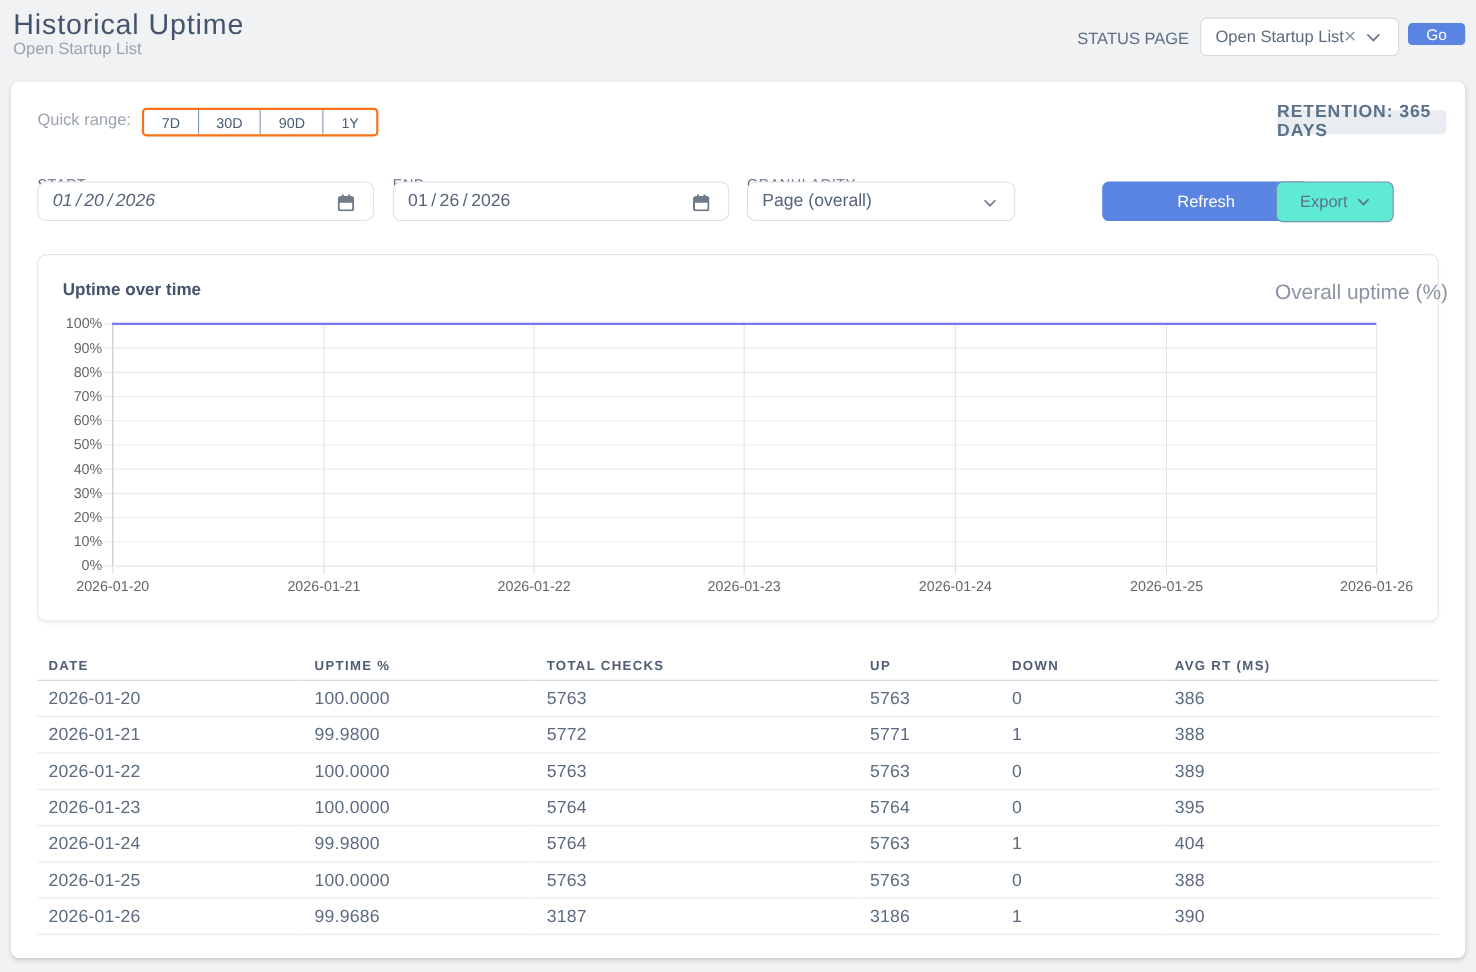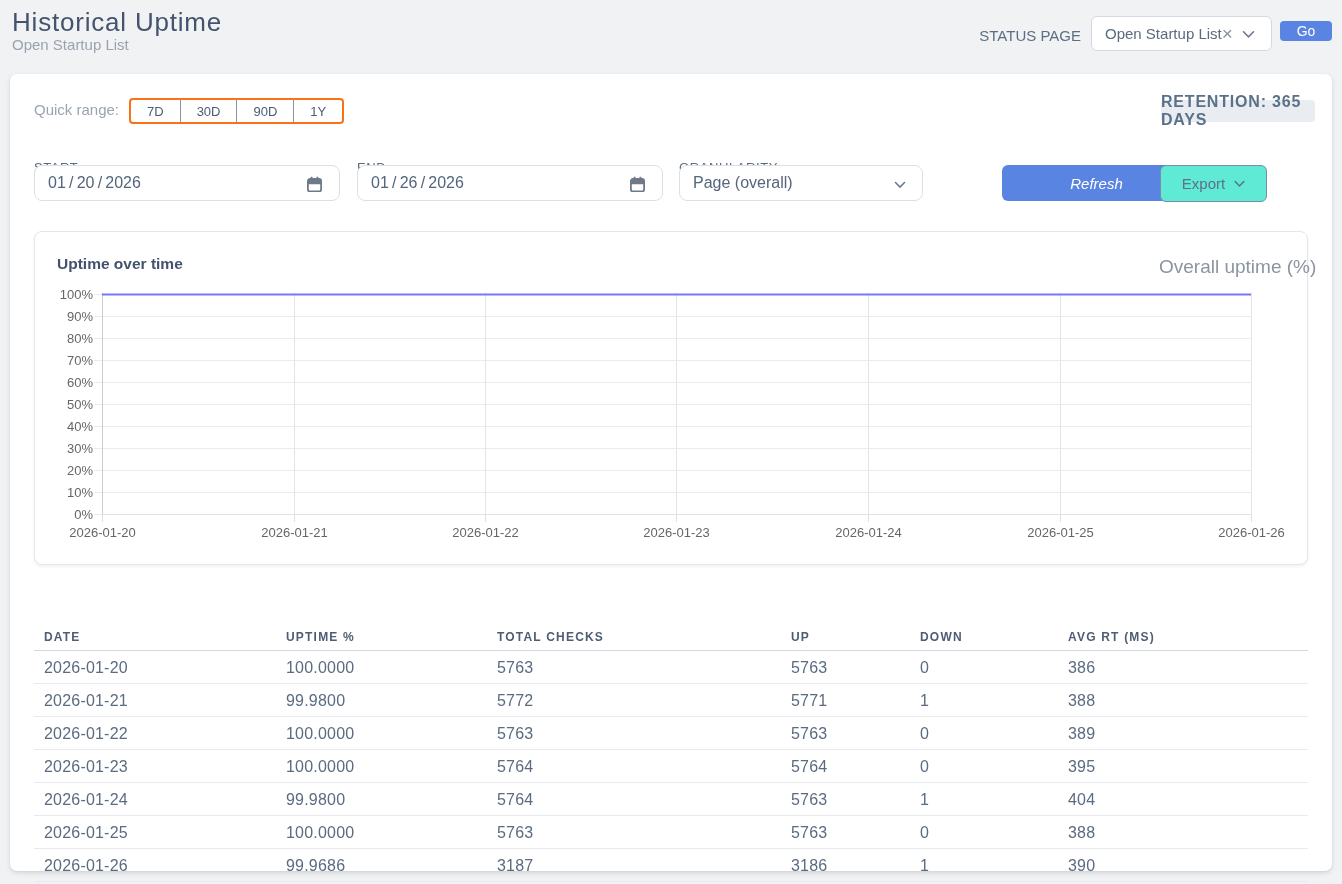--- a/index.html
+++ b/index.html
@@ -16,30 +16,30 @@
 .card { position:absolute; left:10px; top:74px; width:1322px; height:797px; background:#fff; border-radius:7px; box-shadow:0 2px 5px rgba(40,50,70,0.13), 0 1px 2px rgba(0,0,0,0.05); }
 
 .qr-label { position:absolute; left:34px; top:100px; font-size:15px; line-height:20px; color:#9ba4b0; }
 .seg { position:absolute; left:129px; top:98px; height:26px; display:flex; border:2px solid #f97316; border-radius:4px; overflow:hidden; }
 .seg div { padding:0 16px; display:flex; align-items:center; justify-content:center; font-size:13px; color:#4a5d75; border-left:1px solid #8296af; }
 .seg div:first-child { border-left:none; }
 .badge { position:absolute; left:1161px; top:100px; width:154px; height:22px; background:#e9ecf1; border-radius:4px; font-size:16px; font-weight:700; letter-spacing:0.8px; color:#5a718a; display:flex; align-items:center; justify-content:center; }
 
 .f-label { position:absolute; font-size:13px; letter-spacing:0.6px; color:#5d6b7e; top:160px; }
 .inp { position:absolute; top:165px; height:36px; background:#fff; border:1px solid #dce0e6; border-radius:8px; font-size:16px; color:#54657c; display:flex; align-items:center; padding:0 13px; }
-.btn-refresh { position:absolute; left:1002px; top:165px; width:189px; height:36px; background:#5a84e1; border-radius:6px; color:#fff; font-size:15px; display:flex; align-items:center; justify-content:center;font-style:italic; }
+.btn-refresh { position:absolute; left:1002px; top:165px; width:189px; height:36px; background:#5a84e1; border-radius:6px; color:#fff; font-size:15px; display:flex; align-items:center; justify-content:center; }
 .btn-export { position:absolute; left:1160px; top:165px; width:107px; height:37px; background:#5eead4; border:1px solid #7b8ea8; border-radius:6px; color:#5d7089; font-size:15px; display:flex; align-items:center; justify-content:center; gap:9px; }
 
 
 .chart-card { position:absolute; left:34px; top:231px; width:1274px; height:334px; border:1px solid #e3e6ea; border-radius:8px; background:#fff; box-shadow:0 2px 3px rgba(40,50,70,0.06); }
 .chart-title { position:absolute; left:57px; top:255px; font-size:15.5px; font-weight:700; color:#43536d; }
 .chart-right { position:absolute; left:1159px; top:256px; font-size:19px; color:#8b94a3; }
 
 
-table { position:absolute; left:34px; top:592px; width:1274px; border-collapse:collapse; table-layout:fixed;margin-top:32px; }
+table { position:absolute; left:34px; top:592px; width:1274px; border-collapse:collapse; table-layout:fixed; }
 th { font-size:12px; font-weight:700; letter-spacing:1.2px; color:#4e5d74; text-align:left; padding:6px 0 0 10px; height:26px; vertical-align:top; border-bottom:1px solid #d4d8de; }
 td { font-size:16px; letter-spacing:0.2px; color:#5b6b80; padding:8px 0 0 10px; height:33px; vertical-align:top; border-bottom:1px solid #e8eaee; }
 </style>
 </head>
 <body>
 
 <div class="h-title">Historical Uptime</div>
 <div class="h-sub">Open Startup List</div>
 <div class="h-label">STATUS PAGE</div>
 <div class="h-select">Open Startup List<span style="color:#8a95a3; font-size:19px; line-height:1;">×</span>
@@ -57,21 +57,21 @@
     <div>30D</div>
     <div>90D</div>
     <div>1Y</div>
   </div>
 <div class="badge">RETENTION: 365 DAYS</div>
 
 <div class="f-label" style="left:34px;">START</div>
 <div class="f-label" style="left:357px;">END</div>
 <div class="f-label" style="left:679px;">GRANULARITY</div>
 
-<div class="inp" style="left:34px; width:306px;">01 / 20 / 2026
+<div class="inp" style="left:34px; width:306px;font-style:italic;">01 / 20 / 2026
   <svg style="position:absolute;right:17px;top:10px;" width="15" height="16" viewBox="0 0 15 16">
       <path d="M4.6 0.8 V3 M10.4 0.8 V3" stroke="#6f7a89" stroke-width="1.8" fill="none"></path>
       <rect x="0.9" y="3" width="13.2" height="12.4" rx="2" fill="none" stroke="#6f7a89" stroke-width="1.8"></rect>
       <path d="M0.9 8.3 V5 a2 2 0 0 1 2 -2 h9.2 a2 2 0 0 1 2 2 v3.3 z" fill="#6f7a89"></path>
     </svg>
 </div>
 <div class="inp" style="left:357px; width:306px;">01 / 26 / 2026
   <svg style="position:absolute;right:17px;top:10px;" width="15" height="16" viewBox="0 0 15 16">
       <path d="M4.6 0.8 V3 M10.4 0.8 V3" stroke="#6f7a89" stroke-width="1.8" fill="none"></path>
       <rect x="0.9" y="3" width="13.2" height="12.4" rx="2" fill="none" stroke="#6f7a89" stroke-width="1.8"></rect>

